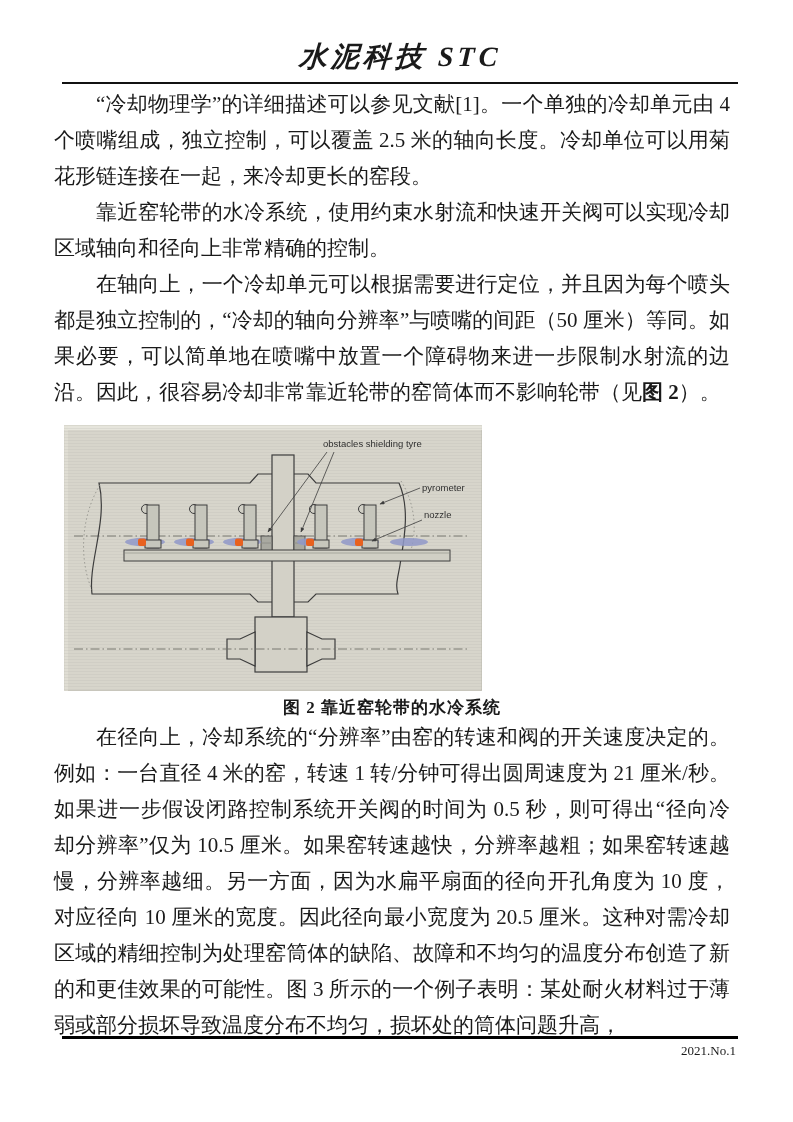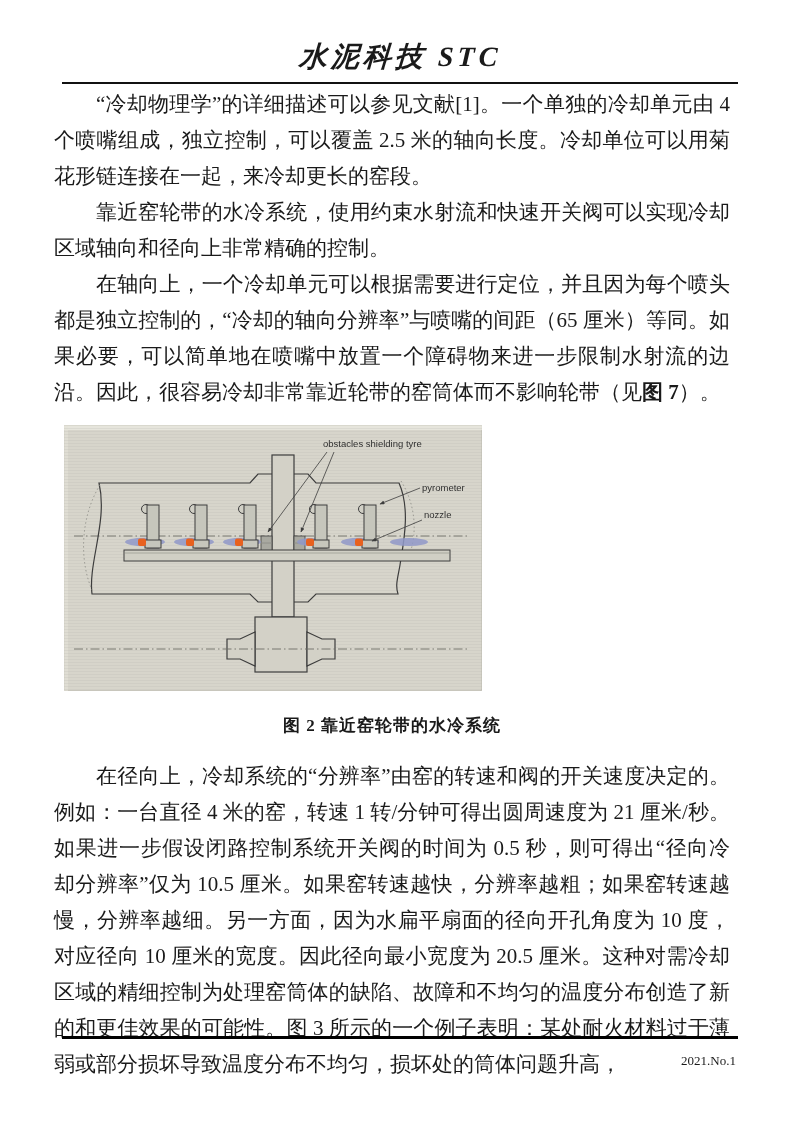--- a/index.html
+++ b/index.html
@@ -15,43 +15,43 @@
   .para{font-size:21px;line-height:36px;text-align:justify;text-justify:inter-ideograph;
         text-indent:42px;margin:0;word-break:break-all;}
   .para b{font-weight:bold;}
 
   .figure-row{display:flex;align-items:flex-start;margin-top:15px;}
   .figure-photo{margin-left:10px;width:401px;height:266px;flex:0 0 auto;}
   .figure-photo svg{display:block;}
   .side-labels{margin-left:33px;padding-top:2px;font-size:19px;line-height:22px;}
   .side-labels .lbl{margin-bottom:19px;white-space:nowrap;}
 
-  .caption{text-align:center;font-weight:bold;font-size:17px;margin-top:23px;letter-spacing:1px;}
+  .caption{text-align:center;font-weight:bold;font-size:17px;margin-top:5px;letter-spacing:1px;}
 
-  .para4{margin-top:21px;}
+  .para4{margin-top:0;}
 
   .footer{position:absolute;top:1036px;left:62px;width:676px;border-top:3px solid #000;
           font-size:13px;height:22px;}
   .footer .page-num{position:absolute;left:0;right:0;text-align:center;top:4px;}
-  .footer .issue{position:absolute;right:2px;top:14px;}
+  .footer .issue{position:absolute;right:2px;top:4px;}
 </style>
 </head>
 <body>
 
 <div class="page">
 
   <div class="header">
     <span class="title">水泥科技 STC</span>
   </div>
 
   <div class="content">
 
     <p class="para">“冷却物理学”的详细描述可以参见文献[1]。一个单独的冷却单元由 4 个喷嘴组成，独立控制，可以覆盖 2.5 米的轴向长度。冷却单位可以用菊花形链连接在一起，来冷却更长的窑段。</p>
     <p class="para">靠近窑轮带的水冷系统，使用约束水射流和快速开关阀可以实现冷却区域轴向和径向上非常精确的控制。</p>
-    <p class="para"><span>在轴向上，一个冷却单元可以根据需要进行定位，并且因为每个喷头都是独立控制的，“冷却的轴向分辨率”与喷嘴的间距（65 厘米）等同。如果必要，可以简单地在喷嘴中放置一个障碍物来进一步限制水射流的边沿。因此，很容易冷却非常靠近轮带的窑筒体而不影响轮带（见</span><b>图 7</b><span>）。</span></p>
+    <p class="para"><span>在轴向上，一个冷却单元可以根据需要进行定位，并且因为每个喷头都是独立控制的，“冷却的轴向分辨率”与喷嘴的间距（50 厘米）等同。如果必要，可以简单地在喷嘴中放置一个障碍物来进一步限制水射流的边沿。因此，很容易冷却非常靠近轮带的窑筒体而不影响轮带（见</span><b>图 2</b><span>）。</span></p>
 
     <div class="figure-row">
       <div class="figure-photo">
         <svg width="418" height="266" viewBox="0 0 418 266" xmlns="http://www.w3.org/2000/svg">
           <defs>
             <pattern id="scan" width="4" height="3" patternUnits="userSpaceOnUse">
               <line x1="0" y1="0.5" x2="4" y2="0.5" stroke="#b9b7ad" stroke-width="0.7" opacity="0.35"></line>
             </pattern>
             <marker id="arr" markerWidth="8" markerHeight="8" refX="5.5" refY="2.5" orient="auto">
               <path d="M0,0 L6,2.5 L0,5 Z" fill="#3d3d3d"></path>

